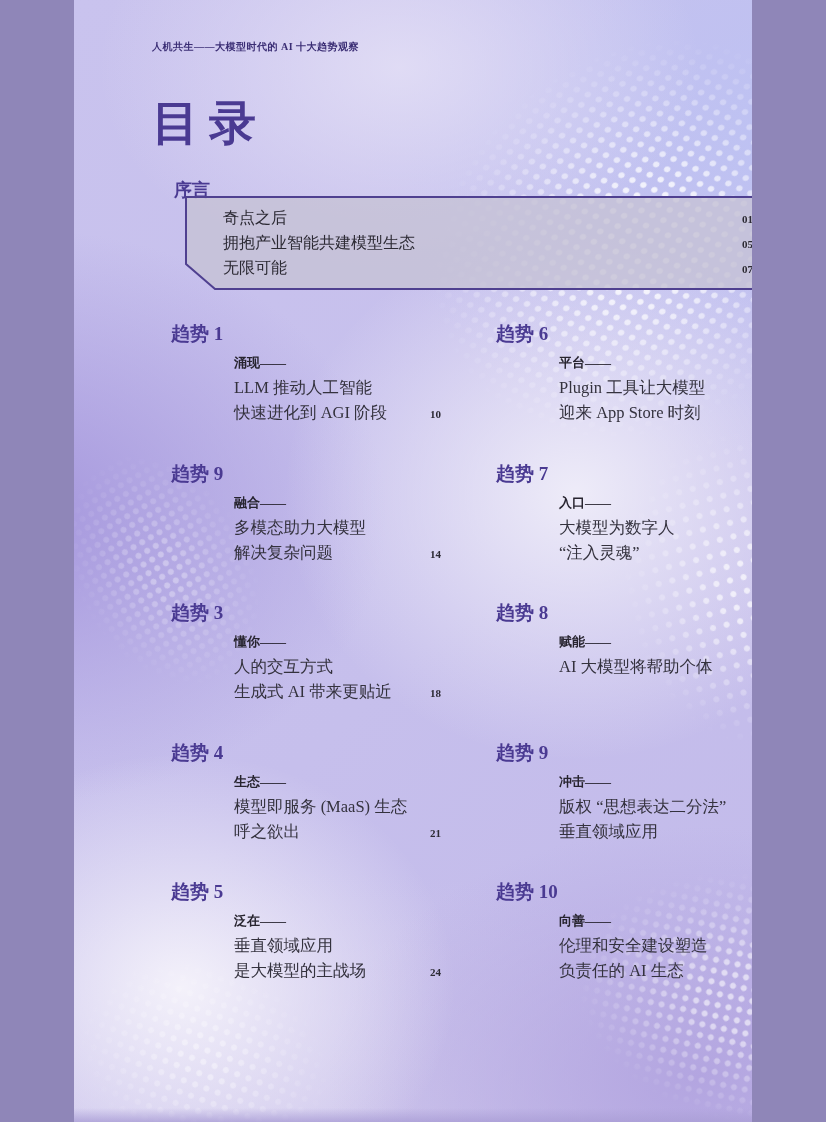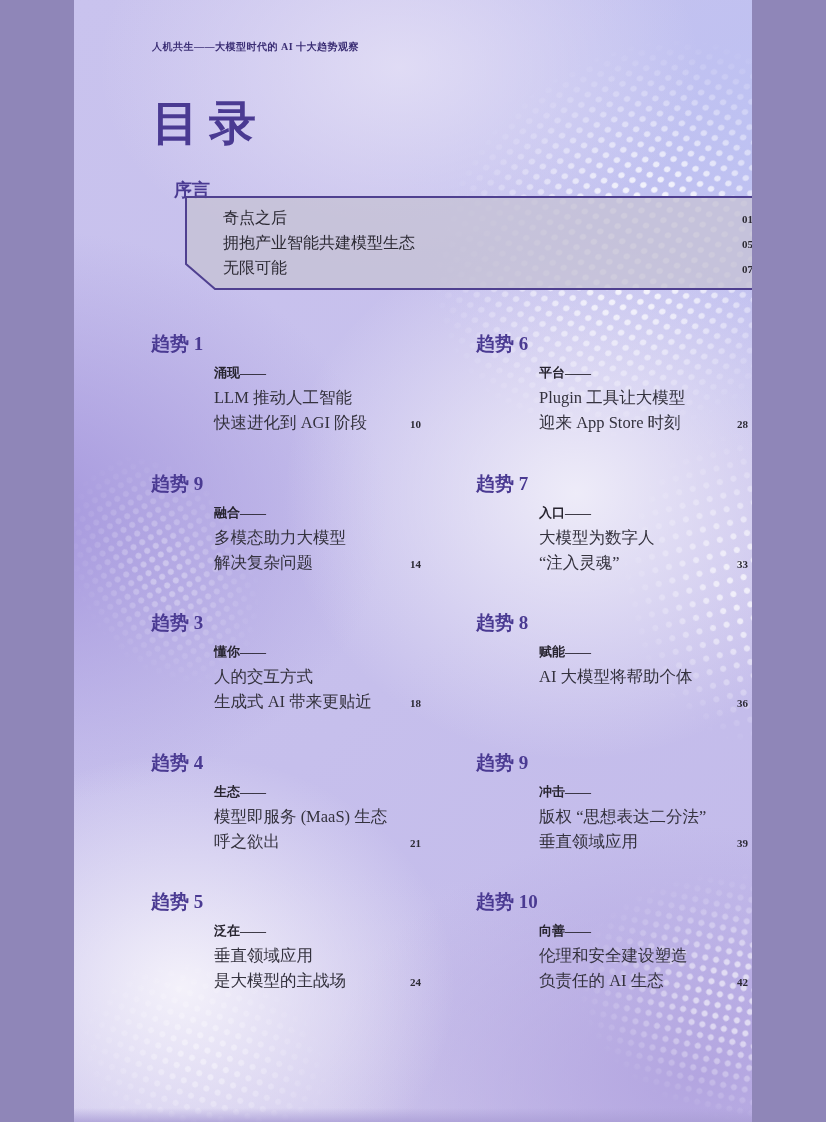--- a/index.html
+++ b/index.html
@@ -47,22 +47,22 @@
       color:#4a3a92;letter-spacing:10px;}
 
   .preface-label{position:absolute;left:100px;top:178px;font-size:18px;font-weight:bold;color:#4a3a92;}
   .preface-box{position:absolute;left:111px;top:196px;width:578px;height:94px;}
   .preface-box svg{position:absolute;left:0;top:0;}
   .preface-items{position:absolute;left:38px;top:12px;right:10px;}
   .preface-item{display:flex;justify-content:space-between;align-items:baseline;height:25px;
       font-size:16px;color:#2c2a34;}
   .preface-item .pnum{font-size:11px;font-weight:bold;color:#2c2a34;}
 
-  .trends{position:absolute;left:77px;top:323px;display:grid;grid-auto-flow:column;
-      grid-template-rows:repeat(5,139.5px);grid-template-columns:325px 327px;margin-top:10px;}
+  .trends{position:absolute;left:97px;top:323px;display:grid;grid-auto-flow:column;
+      grid-template-rows:repeat(5,139.5px);grid-template-columns:325px 327px;}
   .trend{position:relative;}
   .trend-label{font-size:19px;line-height:22px;font-weight:bold;color:#4a3a92;}
   .trend-body{margin-left:63px;margin-top:5px;}
   .trend-sub{font-size:13px;line-height:25px;font-weight:bold;color:#27242f;}
   .trend-line{font-size:16.5px;line-height:25px;color:#34323e;}
   .trend-page{position:absolute;top:85px;right:55px;font-size:11px;font-weight:bold;color:#2c2a34;}
 </style>
 </head>
 <body>
 

